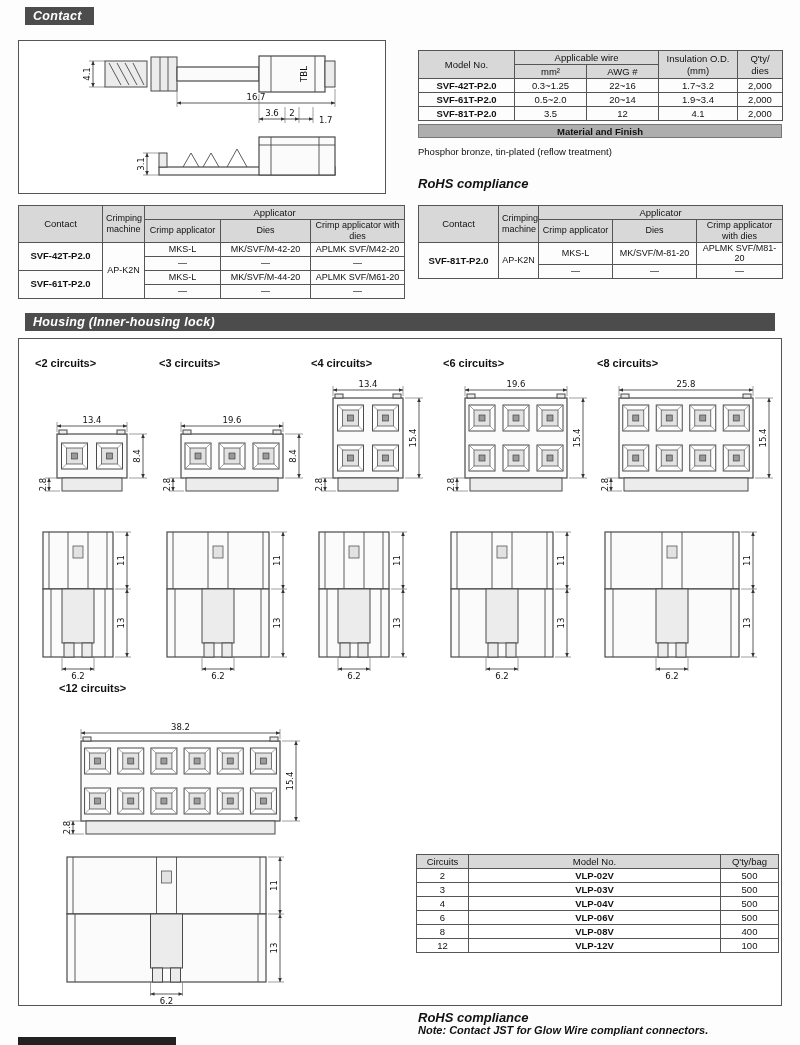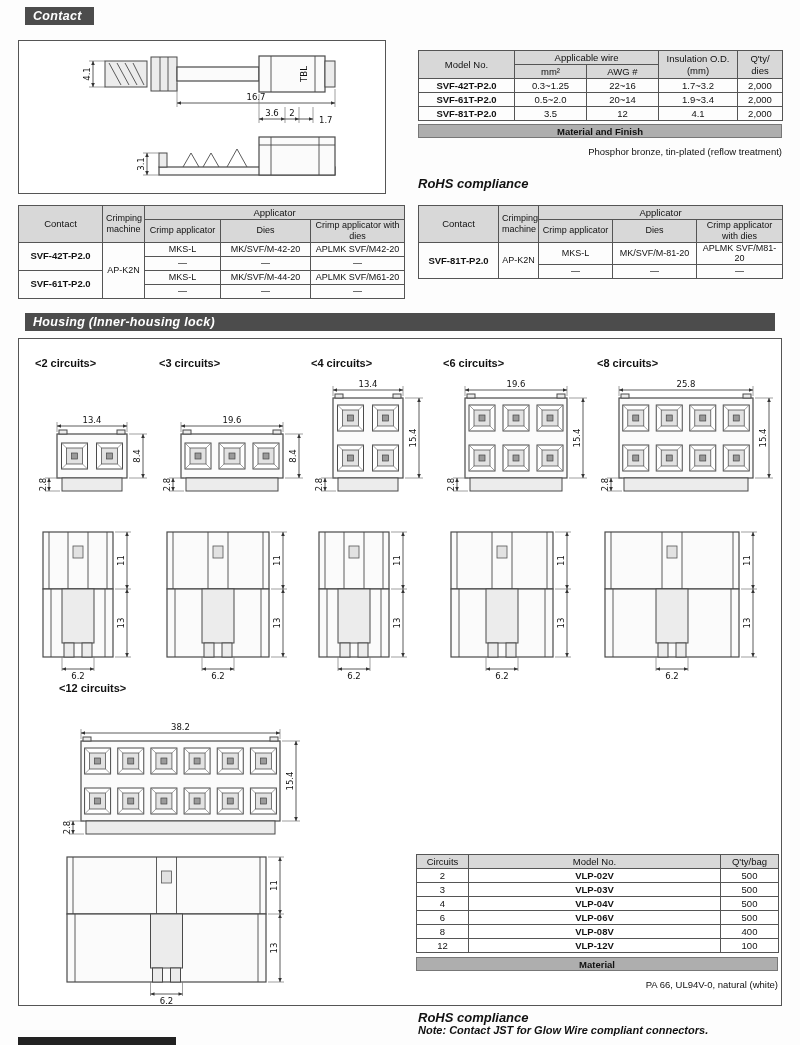--- a/index.html
+++ b/index.html
@@ -13,21 +13,21 @@
   td{border:1px solid #555;padding:0 3px;text-align:center;line-height:1.2;height:14px;
      overflow:hidden;box-sizing:border-box}
   .th{background:#d8d8d8}
   .pre{white-space:pre-line}
   .bold{font-weight:bold}
   .small{font-size:7.5px}
   .app td{font-size:9px}
   .abs{position:absolute}
   .matbar{position:absolute;background:#aeaeae;border:1px solid #777;text-align:center;
           font-weight:bold;font-size:9.5px;line-height:13px;box-sizing:border-box}
-  .mattext{position:absolute;text-align:right;font-size:9.5px}
+  .mattext{position:absolute;text-align:left;font-size:9.5px}
   .rohs{position:absolute;font-weight:bold;font-style:italic;font-size:13px}
   .note{position:absolute;font-weight:bold;font-style:italic;font-size:11px}
   .vlabel{position:absolute;font-weight:bold;font-size:11px;white-space:nowrap}
   .footerbar{position:absolute;background:#222}
   
   .body-s{fill:#fbfbfb;stroke:#4a4a4a;stroke-width:1.2}
   .part{fill:#ececec;stroke:#4a4a4a;stroke-width:1}
   .cell{fill:#fff;stroke:#4a4a4a;stroke-width:1}
   .cellin{fill:#e2e2e2;stroke:#555;stroke-width:.8}
   .cellc{fill:#9a9a9a;stroke:#444;stroke-width:.7}
@@ -871,20 +871,18 @@
       <td>400</td>
     </tr>
     <tr>
       <td>12</td>
       <td class="bold">VLP-12V</td>
       <td>100</td>
     </tr>
   </tbody>
     </table>
 
-  <div class="matbar" style="left:397px;top:618px;width:362px;height:14px">Material</div>
-  <div class="mattext" style="left:397px;top:640px;width:362px">PA 66, UL94V-0, natural (white)</div>
 </div>
 
 <div class="rohs" style="left:418px;top:1010px">RoHS compliance</div>
 <div class="note" style="left:418px;top:1024px">Note: Contact JST for Glow Wire compliant connectors.</div>
 
 <div class="footerbar" style="left:18px;top:1037px;width:158px;height:8px"></div>
 
 </body></html>

